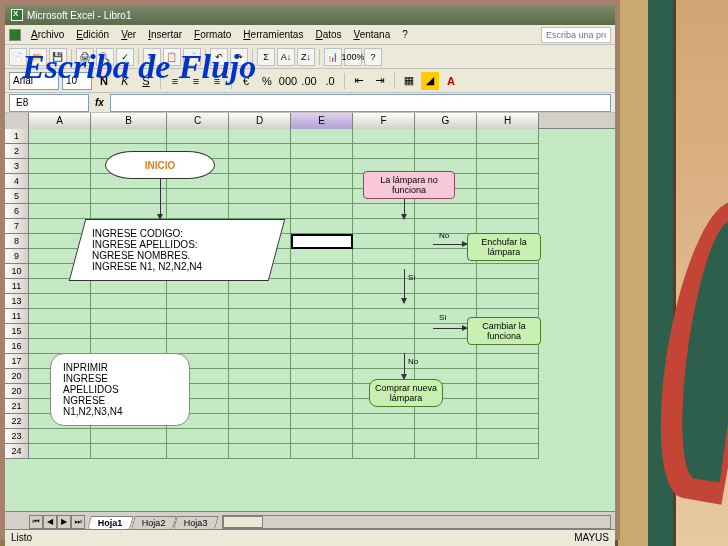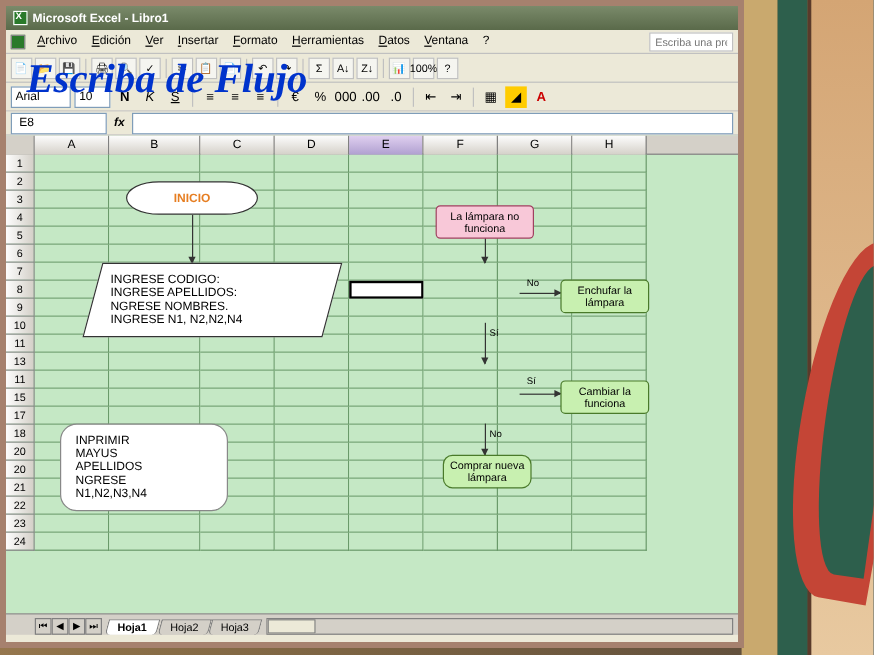--- a/index.html
+++ b/index.html
@@ -6,21 +6,21 @@
 body { width: 728px; height: 546px; overflow: hidden; position: relative; background: #4a5568; }
 .desktop-bg { position: absolute; top: 0; left: 0; width: 728px; height: 546px; background: linear-gradient(135deg, #d4a574 0%, #8b6f47 50%, #5a4a3a 100%); z-index: 0; }
 .decorative { position: absolute; right: 0; top: 0; width: 110px; height: 546px; z-index: 1; }
 .dec-stripe1 { position: absolute; left: 0; top: 0; width: 30px; height: 546px; background: #c9a96e; }
 .dec-stripe2 { position: absolute; left: 30px; top: 0; width: 25px; height: 546px; background: #2d5f4c; }
 .dec-stripe3 { position: absolute; left: 55px; top: 0; width: 55px; height: 546px; background: linear-gradient(180deg, #d4a574, #e8c9a0); border-left: 3px solid #5a3a2a; }
 .dec-curve { position: absolute; right: -20px; top: 200px; width: 80px; height: 300px; background: #c44536; border-radius: 50% 0 0 50%; transform: rotate(10deg); }
 .dec-curve2 { position: absolute; right: -10px; top: 220px; width: 50px; height: 260px; background: #2d5f4c; border-radius: 50% 0 0 50%; transform: rotate(8deg); }
 
 .excel-window { position: absolute; top: 0; left: 0; width: 620px; height: 540px; background: #ece9d8; border: 5px solid rgba(120,60,40,0.6); z-index: 2; }
-.title-bar { height: 20px; background: linear-gradient(180deg, #7a8a6a 0%, #5a6a4a 100%); color: #fff; font-size: 10px; padding: 3px 6px; display: flex; align-items: center; font-weight: bold; }
+.title-bar { height: 20px; background: linear-gradient(180deg, #7a8a6a 0%, #5a6a4a 100%); color: #fff; font-size: 10px; padding: 3px 6px; display: flex; align-items: center; }
 .title-bar .excel-icon { width: 12px; height: 12px; background: #2a7a2a; margin-right: 4px; border: 1px solid #fff; position: relative; }
 .title-bar .excel-icon::before { content: "X"; position: absolute; top: -1px; left: 1px; font-size: 8px; font-weight: bold; color: #fff; }
 
 .menu-bar { height: 20px; background: #ece9d8; font-size: 10px; display: flex; align-items: center; padding: 0 4px; border-bottom: 1px solid #c0c0c0; }
 .menu-item { padding: 2px 6px; cursor: pointer; }
 .menu-item:first-letter { text-decoration: underline; }
 .menu-spacer { flex: 1; }
 .ask-box { font-size: 9px; color: #888; padding: 2px 4px; border: 1px solid #c0c0c0; background: #fff; width: 70px; white-space: nowrap; overflow: hidden; }
 
 .toolbar { height: 24px; background: #ece9d8; display: flex; align-items: center; padding: 2px 4px; gap: 2px; border-bottom: 1px solid #c0c0c0; position: relative; }
@@ -328,32 +328,32 @@
           <div class="grid-cell" style="width: 62px;"></div>
           <div class="grid-cell" style="width: 76px;"></div>
           <div class="grid-cell" style="width: 62px;"></div>
           <div class="grid-cell" style="width: 62px;"></div>
           <div class="grid-cell" style="width: 62px;"></div>
           <div class="grid-cell" style="width: 62px;"></div>
           <div class="grid-cell" style="width: 62px;"></div>
           <div class="grid-cell" style="width: 62px;"></div>
         </div>
         <div class="grid-row">
+          <div class="row-header">16</div>
+          <div class="grid-cell" style="width: 62px;"></div>
+          <div class="grid-cell" style="width: 76px;"></div>
+          <div class="grid-cell" style="width: 62px;"></div>
+          <div class="grid-cell" style="width: 62px;"></div>
+          <div class="grid-cell" style="width: 62px;"></div>
+          <div class="grid-cell" style="width: 62px;"></div>
+          <div class="grid-cell" style="width: 62px;"></div>
+          <div class="grid-cell" style="width: 62px;"></div>
+        </div>
+        <div class="grid-row">
           <div class="row-header">17</div>
-          <div class="grid-cell" style="width: 62px;"></div>
-          <div class="grid-cell" style="width: 76px;"></div>
-          <div class="grid-cell" style="width: 62px;"></div>
-          <div class="grid-cell" style="width: 62px;"></div>
-          <div class="grid-cell" style="width: 62px;"></div>
-          <div class="grid-cell" style="width: 62px;"></div>
-          <div class="grid-cell" style="width: 62px;"></div>
-          <div class="grid-cell" style="width: 62px;"></div>
-        </div>
-        <div class="grid-row">
-          <div class="row-header">18</div>
           <div class="grid-cell" style="width: 62px;"></div>
           <div class="grid-cell" style="width: 76px;"></div>
           <div class="grid-cell" style="width: 62px;"></div>
           <div class="grid-cell" style="width: 62px;"></div>
           <div class="grid-cell" style="width: 62px;"></div>
           <div class="grid-cell" style="width: 62px;"></div>
           <div class="grid-cell" style="width: 62px;"></div>
           <div class="grid-cell" style="width: 62px;"></div>
         </div>
         <div class="grid-row">
@@ -433,27 +433,27 @@
       <div>
         <div>INGRESE CODIGO:</div>
         <div>INGRESE APELLIDOS:</div>
         <div>NGRESE NOMBRES.</div>
         <div>INGRESE N1, N2,N2,N4</div>
       </div>
     </div>
 
     <div class="flow-shape cloud-shape" style="top:240px;left:45px;width:140px;">
       <div>INPRIMIR</div>
-      <div>MAYUS</div>
+      <div>INGRESE</div>
       <div>APELLIDOS</div>
       <div>NGRESE</div>
       <div>N1,N2,N3,N4</div>
     </div>
 
-    <div class="flow-shape process-box" style="top:58px;left:358px;width:82px;">
+    <div class="flow-shape process-box" style="top:58px;left:358px;width:92px;">
       <span>La lámpara no funciona</span>
     </div>
     <div class="arrow-down" style="top:84px;left:399px;height:22px;"></div>
 
     <span class="flow-label" style="top:118px;left:434px;">No</span>
     <div class="arrow-right" style="top:131px;left:428px;width:34px;"></div>
     <div class="flow-shape process-box green" style="top:120px;left:462px;width:74px;">
       <span>Enchufar la lámpara</span>
     </div>
     <span class="flow-label" style="top:160px;left:403px;">Sí</span>
@@ -480,16 +480,21 @@
       <span class="tab-nav-btn">⏭</span>
     </div>
     <div class="sheet-tab active"><span>Hoja1</span></div>
     <div class="sheet-tab inactive"><span>Hoja2</span></div>
     <div class="sheet-tab inactive"><span>Hoja3</span></div>
     <div class="hscroll">
         <div class="hscroll-thumb"></div>
       </div>
   </div>
 
+  <div class="status-bar">
+    <span>Listo</span>
+    <span class="status-spacer"></span>
+    <span>MAYUS</span>
+  </div>
 
 </div>
 
 <div class="overlay-title">Escriba de Flujo</div>
 
 </body></html>

